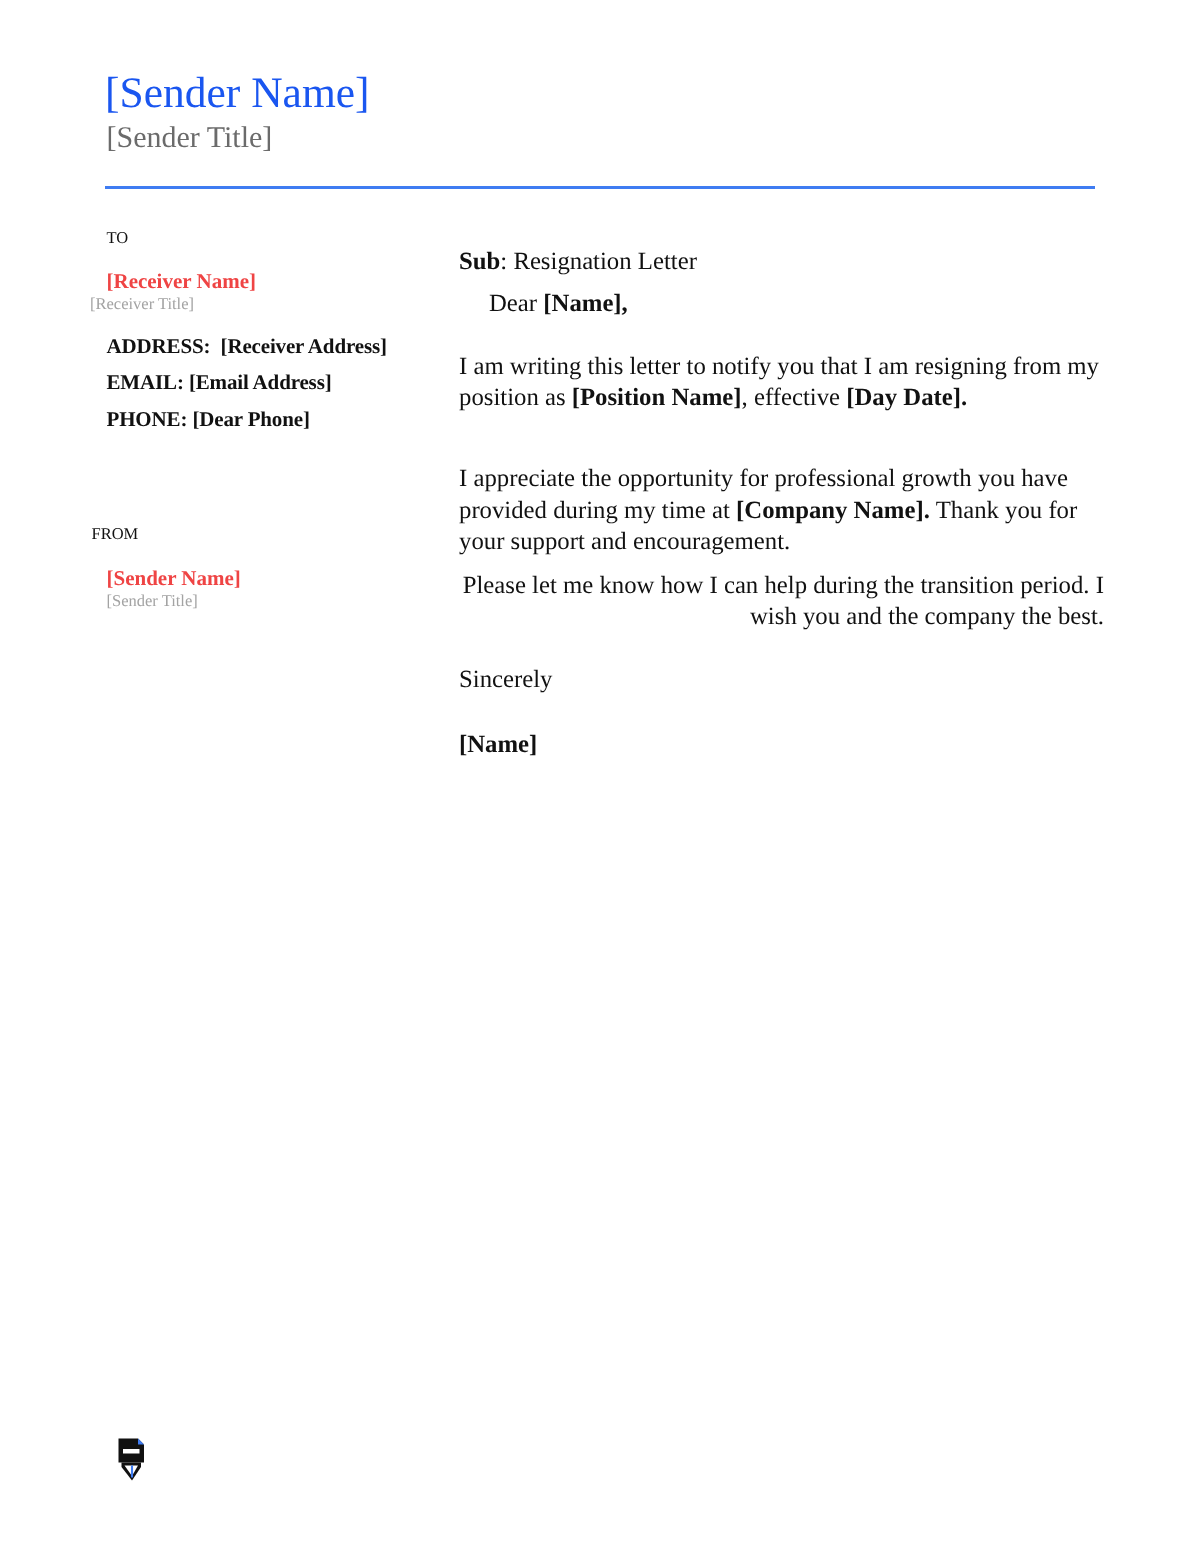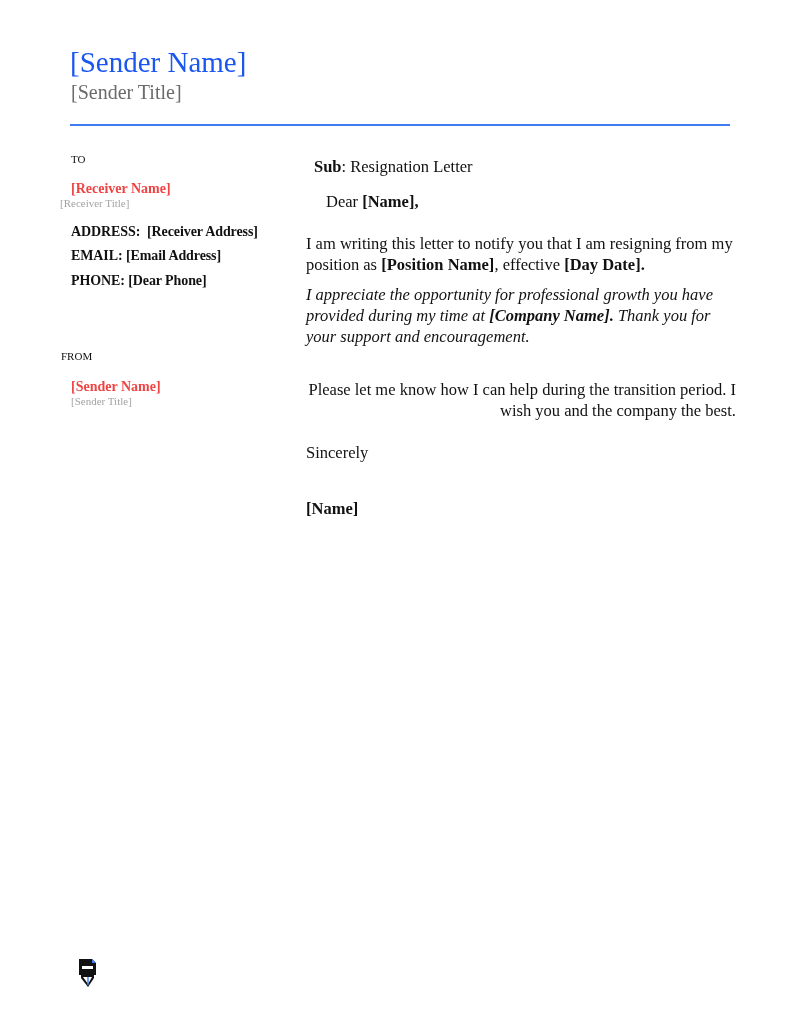--- a/index.html
+++ b/index.html
@@ -49,35 +49,35 @@
   </div>
 </div>
 
 <div>
   <div class="abs lbl" style="left:61px; top:349px;">FROM</div>
   <div class="abs rcv-name" style="left:71px; top:379px;">[Sender Name]</div>
   <div class="abs rcv-title" style="left:71px; top:395px;">[Sender Title]</div>
 </div>
 
 <div>
-  <div class="abs body-text" style="top:156px;margin-left:8px;">
+  <div class="abs body-text" style="top:163px;">
     <b>Sub</b><span>: </span><span>Resignation Letter</span>
   </div>
   <div class="abs body-text" style="top:191px;margin-left:20px;">
     <span>Dear </span><b>[Name],</b>
   </div>
   <div class="abs body-text" style="top:233px;">
     <span>I am writing this letter to notify you that I am resigning from my position as </span><b>[Position Name]</b><span>, effective </span><b>[Day Date].</b>
   </div>
-  <div class="abs body-text" style="top:284px;font-style:italic;">
+  <div class="abs body-text" style="top:308px;">
     <span>I appreciate the opportunity for professional growth you have provided during my time at </span><b>[Company Name].</b><span> Thank you for your support and encouragement.</span>
   </div>
   <div class="abs body-text" style="top:379px;text-align:right;">Please let me know how I can help during the transition period. I wish you and the company the best.</div>
   <div class="abs body-text" style="top:442px;">Sincerely</div>
-  <div class="abs body-text" style="top:485px;margin-top:13px;">
+  <div class="abs body-text" style="top:485px;">
     <b>[Name]</b>
   </div>
 </div>
 
 <div class="abs logo">
   <svg width="20" height="30" viewBox="0 0 20 30">
     <path d="M1 1 H14 L18 5 V17 H1 Z" fill="#111"></path>
     <path d="M14 1 L18 5 H14 Z" fill="#3f7cf2"></path>
     <rect x="4" y="8" width="11" height="3" fill="#fff"></rect>
     <path d="M3 17 H16 L16 20 L10 29 L3 20 Z" fill="#111"></path>

